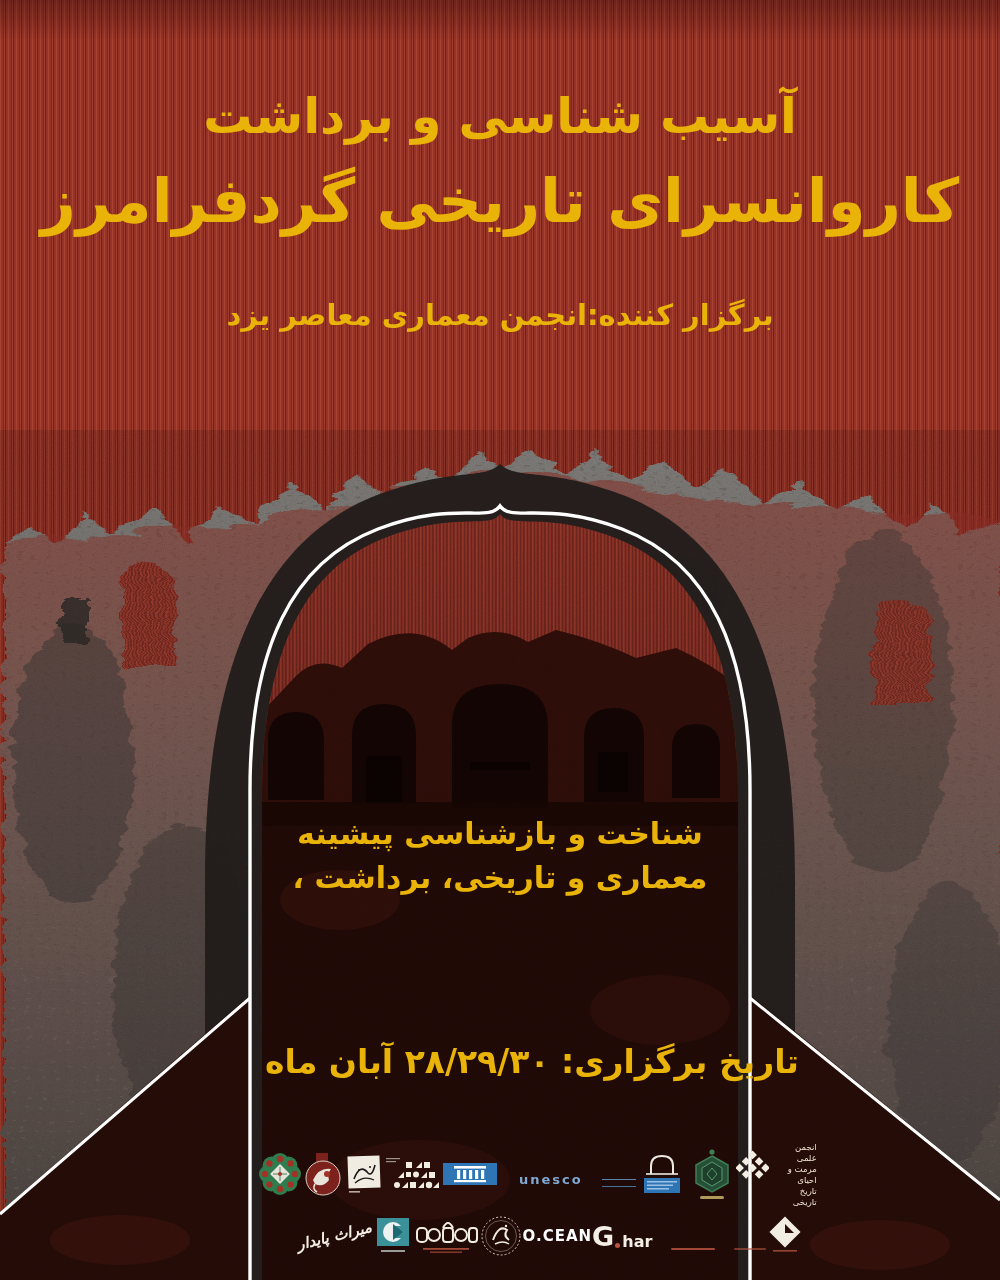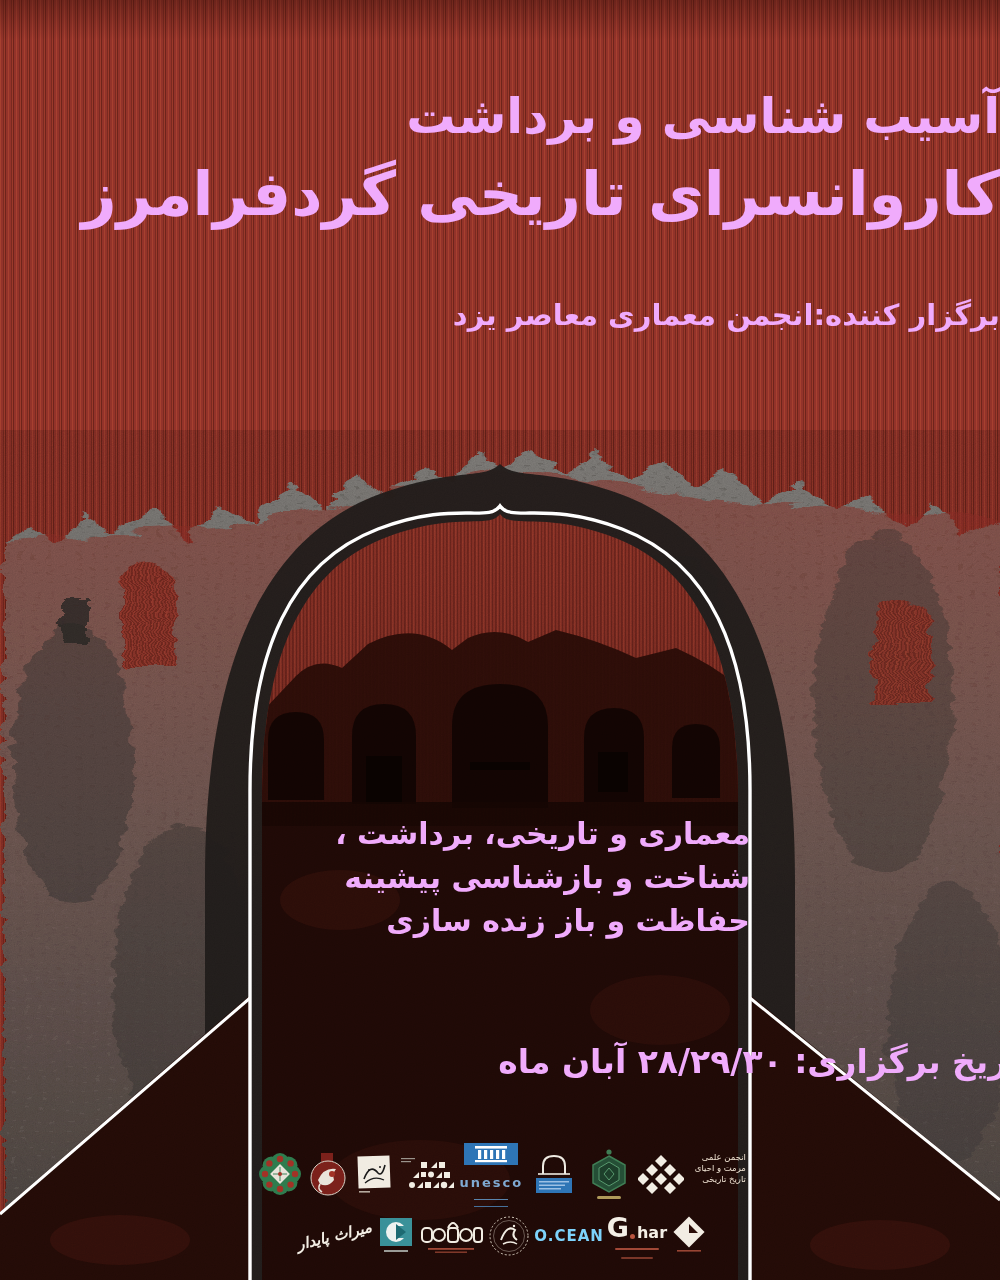--- a/index.html
+++ b/index.html
@@ -15,38 +15,38 @@
       repeating-linear-gradient(90deg,
         #a7402f 0 1.5px,#93332a 1.5px 3px,#7a2a20 3px 4px,
         #9c3a2b 4px 5.5px,#6e241b 5.5px 6.5px,#93332a 6.5px 8px),
       linear-gradient(#8e3127,#8e3127);
   }
   .sky::after{
     content:"";position:absolute;inset:0;
     background:linear-gradient(180deg,rgba(60,16,10,.45),rgba(60,16,10,0) 40px);
   }
   .scene{position:absolute;inset:0;}
-  .txt{position:absolute;left:0;width:100%;color:#f0abfc;text-align:right;direction:rtl;}
+  .txt{position:absolute;left:0;width:100%;color:#eab308;text-align:center;direction:rtl;}
   .title1{top:88px;font-size:49px;font-weight:700;letter-spacing:0;}
-  .title2{top:158px;font-size:61px;font-weight:800;}
+  .title2{top:165px;font-size:61px;font-weight:800;}
   .subtitle{top:298px;font-size:29px;font-weight:700;}
   .desc{top:812px;left:250px;width:500px;font-size:30px;font-weight:700;line-height:1.45;}
   .desc div{white-space:nowrap;}
   .date{top:1042px;font-size:33px;font-weight:800;padding-left:32px;}
   
   .logo-row{position:absolute;display:flex;align-items:center;justify-content:space-between;}
   .row1{left:258px;width:488px;top:1144px;height:62px;}
   .row2{left:296px;width:412px;top:1208px;height:56px;}
-  .logo{display:flex;flex-direction:column;align-items:center;justify-content:center;gap:7px;}
+  .logo{display:flex;flex-direction:row;align-items:flex-end;justify-content:center;gap:19px;}
   .logo-caption{font-size:8.5px;line-height:1.3;color:#efe2d2;direction:rtl;text-align:right;}
   .assoc{display:flex;flex-direction:row;align-items:flex-start;gap:11px;}
   .unesco-word{font-size:13px;font-weight:700;letter-spacing:2px;color:#7fa9d2;margin-top:1px;}
   .unesco-lines{width:34px;height:6px;border-top:1.5px solid #5b85ad;border-bottom:1.5px solid #46719c;margin-top:2px;}
   .calli{color:#f4efe6;font-size:15px;font-weight:600;font-style:italic;transform:rotate(-14deg);direction:rtl;white-space:nowrap;}
-  .ocean{color:#7dd3fc;font-size:15px;font-weight:700;letter-spacing:1px;}
+  .ocean{color:#ffffff;font-size:15px;font-weight:700;letter-spacing:1px;}
   .gahar{color:#f4efe6;display:flex;align-items:flex-end;line-height:1;}
   .gahar .g{font-size:27px;font-weight:800;}
   .gahar .rest{font-size:16px;font-weight:700;margin-left:1px;}
   .gahar-dot{width:5px;height:5px;background:#b8543f;border-radius:50%;margin:0 1px 2px 1px;}
   .cap-bar{height:2px;background:#b8543f;border-radius:1px;opacity:.85;}
 </style>
 </head>
 <body>
 
 <div class="poster">
@@ -143,23 +143,22 @@
       <path d="M250,998 L0,1214" stroke="#ffffff" stroke-width="3"></path>
       <path d="M750,998 L1000,1200" stroke="#ffffff" stroke-width="3"></path>
     </g>
   </svg>
 
   <div class="txt title1" dir="rtl">آسیب شناسی و برداشت</div>
   <div class="txt title2" dir="rtl">کاروانسرای تاریخی گردفرامرز</div>
   <div class="txt subtitle" dir="rtl">برگزار کننده:انجمن معماری معاصر یزد</div>
 
   <div class="txt desc" dir="rtl">
+    <div>شناخت و بازشناسی پیشینه</div>
     <div>معماری و تاریخی، برداشت ،</div>
-    <div>شناخت و بازشناسی پیشینه</div>
-    <div>حفاظت و باز زنده سازی</div>
   </div>
   <div class="txt date" dir="rtl">تاریخ برگزاری: ۲۸/۲۹/۳۰ آبان ماه</div>
 
   <div class="logo-row row1">
     <div class="logo">
       <svg width="44" height="46" viewBox="0 0 44 46">
         <g fill="#2f7c4e">
           <circle cx="22" cy="10" r="9"></circle>
             <circle cx="30.5" cy="13.5" r="9"></circle>
             <circle cx="34" cy="22" r="9"></circle>

